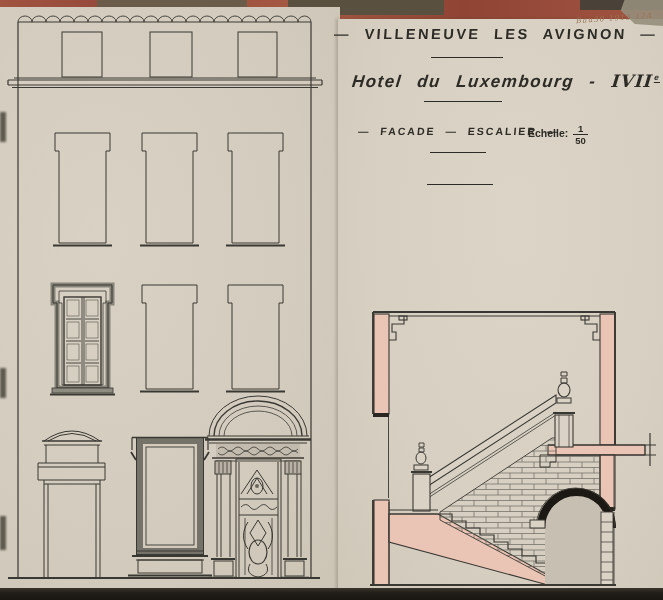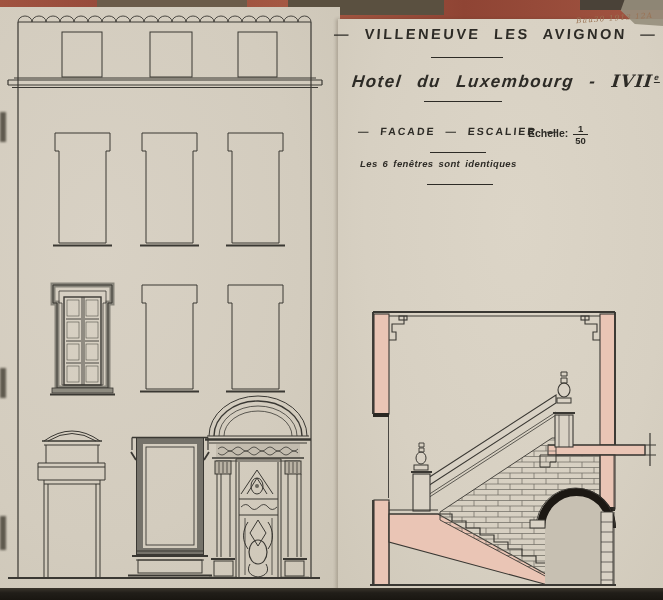--- a/index.html
+++ b/index.html
@@ -288,17 +288,16 @@
   <div class="rule" style="left:424px;top:101px;width:78px;"></div>
 
   <div id="labels-line" class="ink"><span class="dash">—</span> <span>FACADE</span> <span class="dash">—</span> <span>ESCALIER</span> <span class="dash">—</span></div>
 
   <div id="scale-group" class="ink"><span>Echelle:</span><span class="fraction">
         <span class="num">1</span>
         <span class="den">50</span>
       </span></div>
   <div class="rule" style="left:430px;top:152px;width:56px;"></div>
 
-  <div id="note-line" class="ink">Les 6 fenêtres sont identiques</div>
   <div class="rule" style="left:427px;top:184px;width:66px;"></div>
 
   <div id="bottom-band"></div>
 </div>
 
 </body></html>

